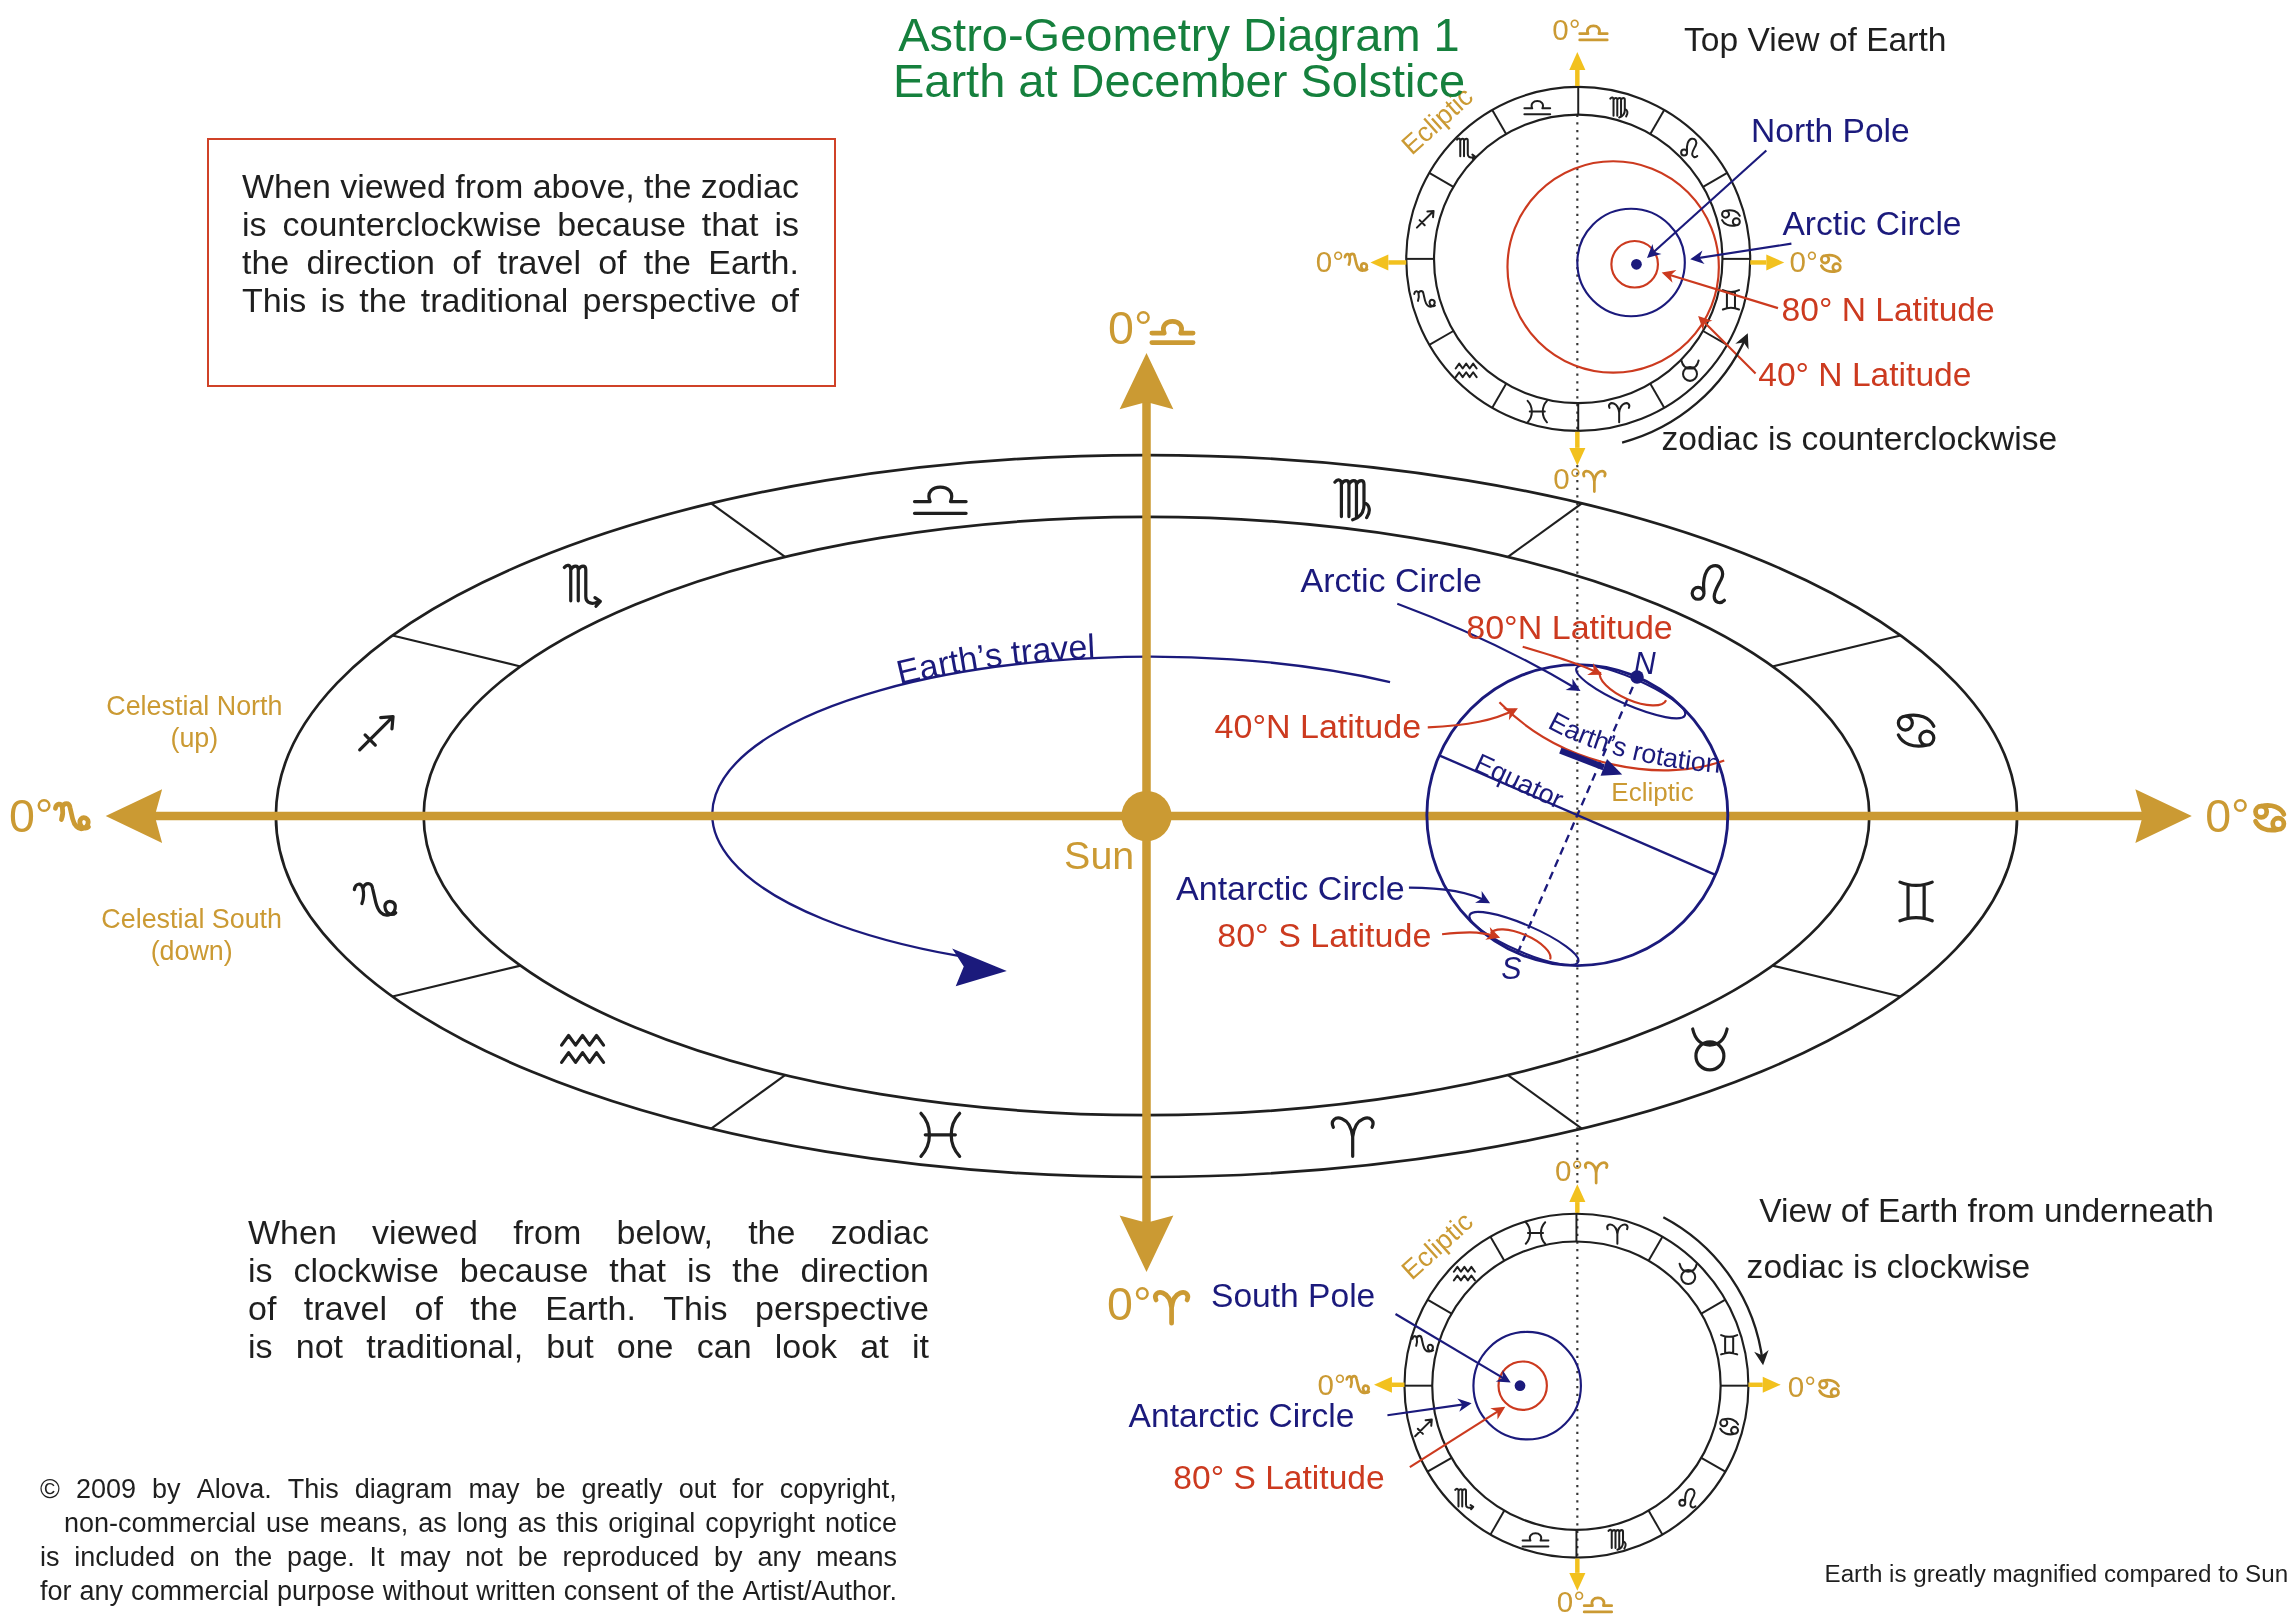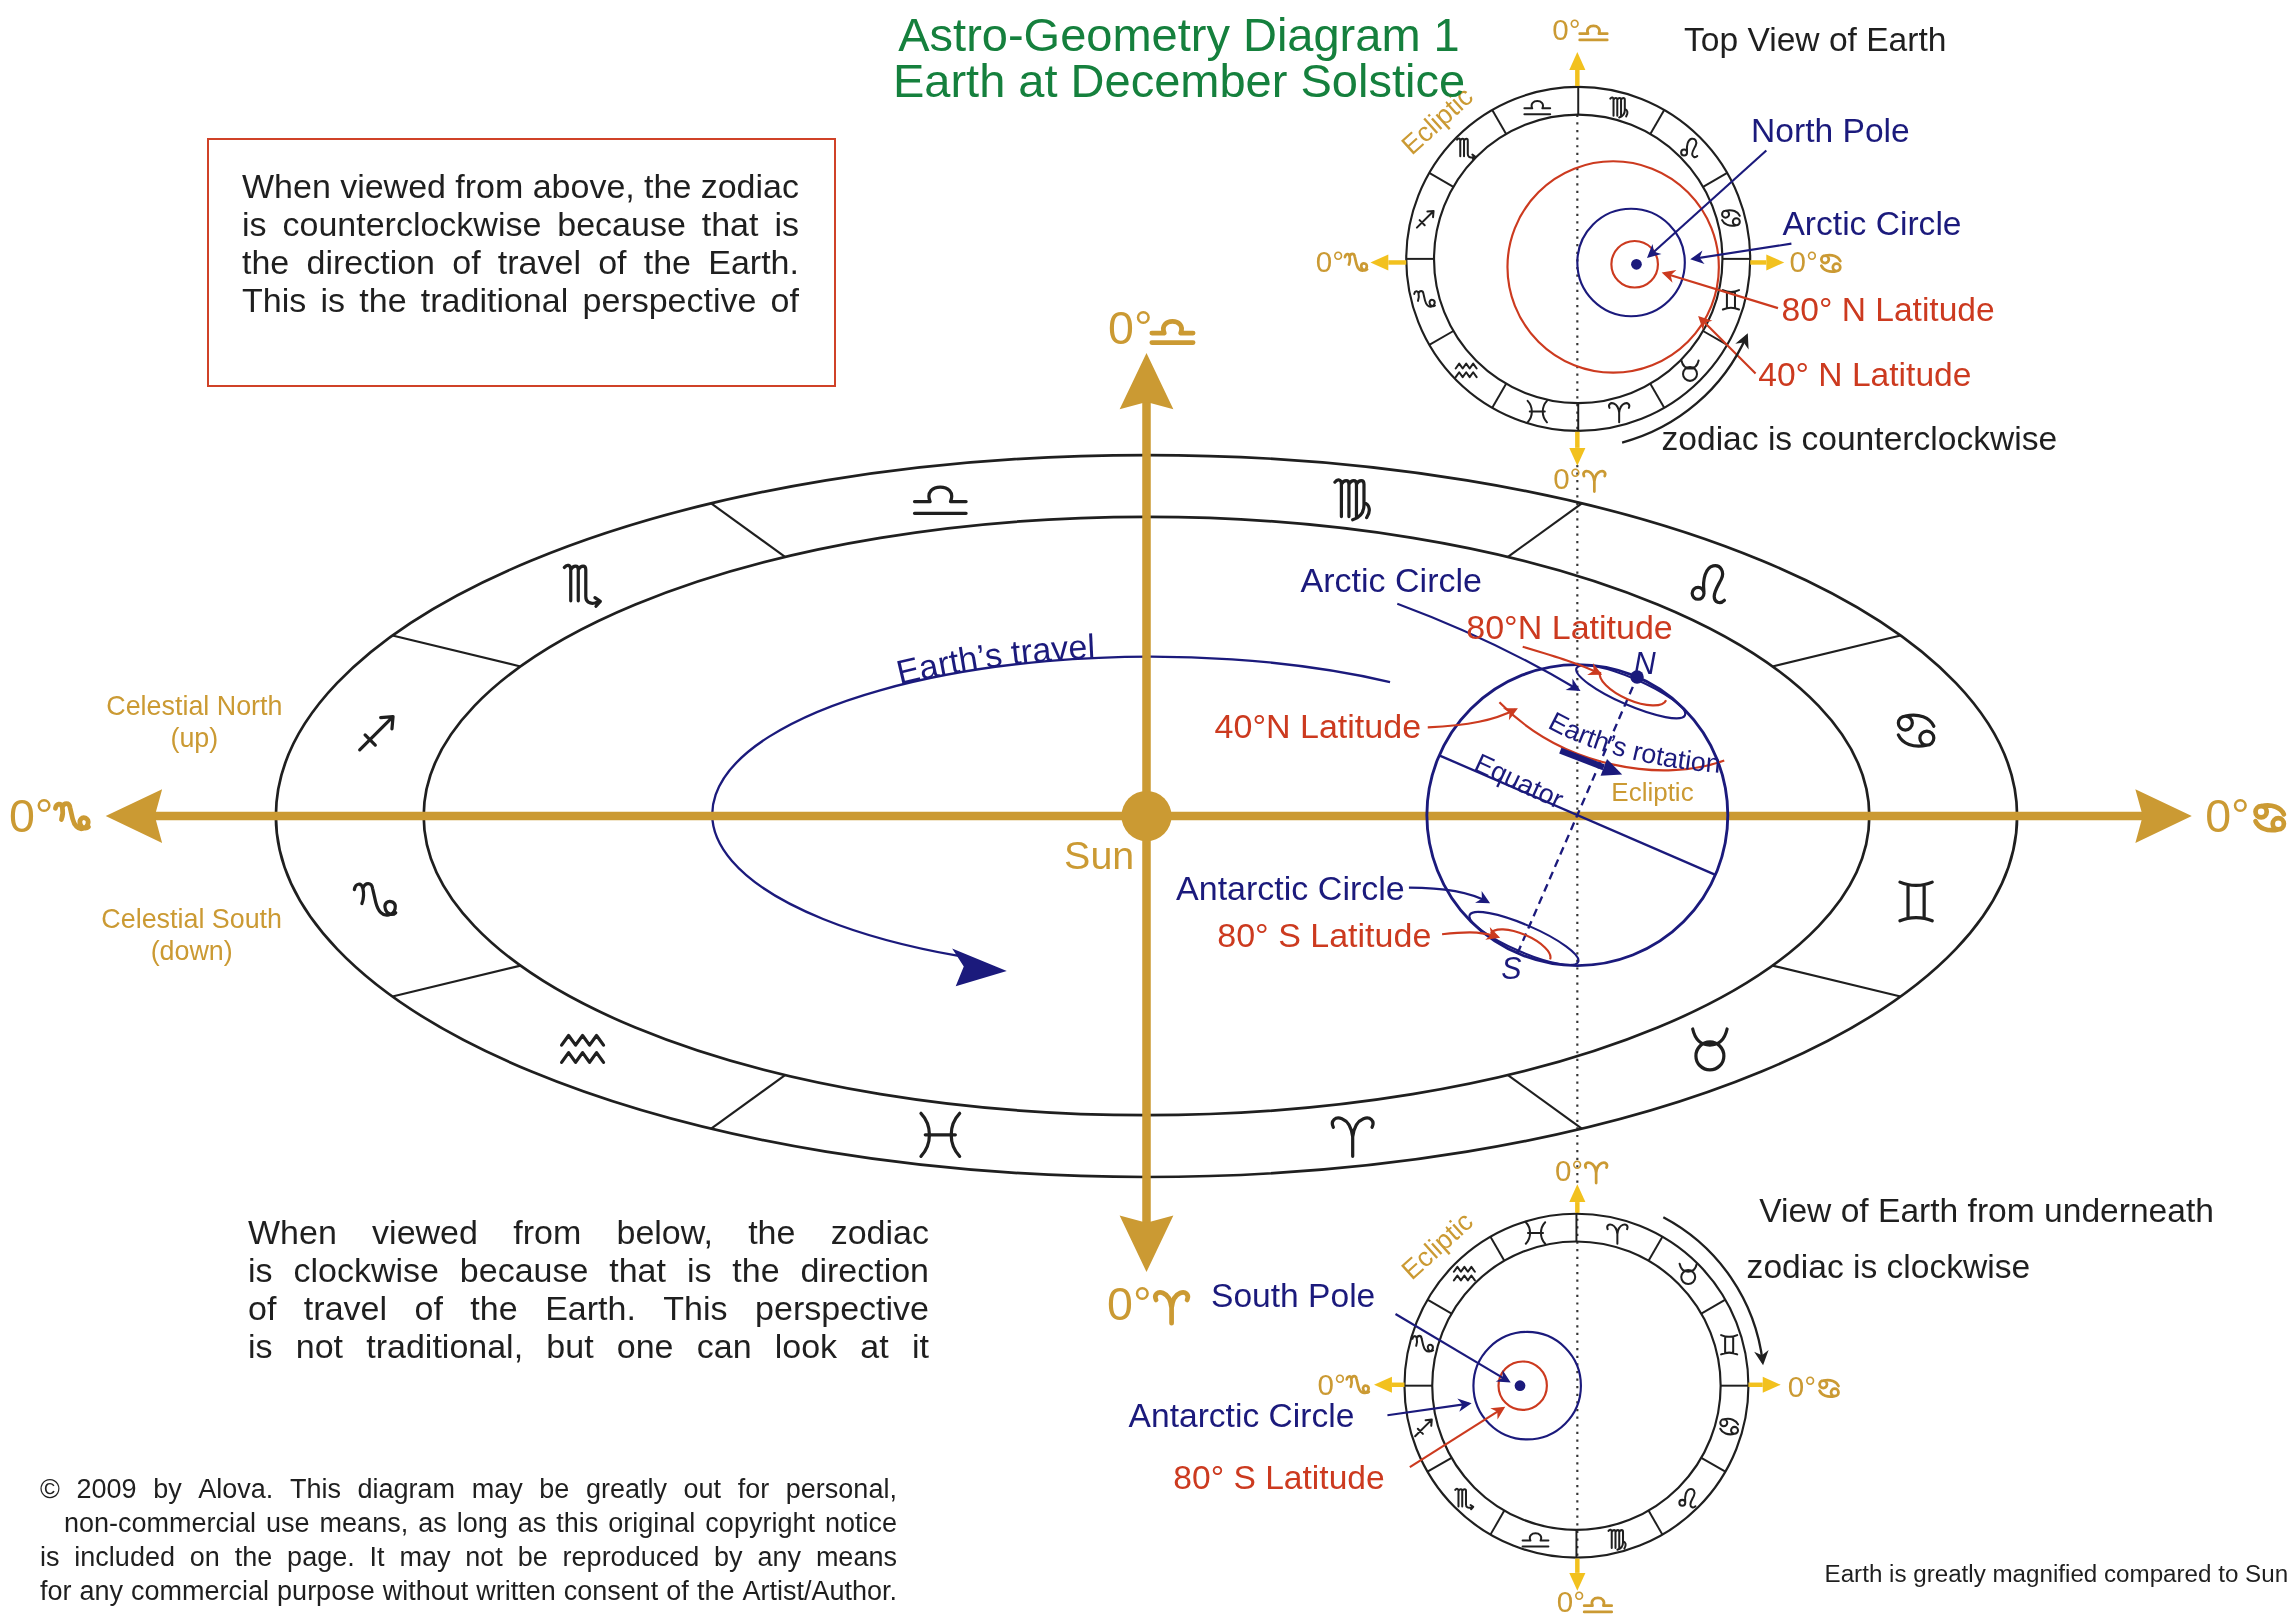--- a/index.html
+++ b/index.html
@@ -326,21 +326,21 @@
       <span>2009</span>
       <span>by</span>
       <span>Alova.</span>
       <span>This</span>
       <span>diagram</span>
       <span>may</span>
       <span>be</span>
       <span>greatly</span>
       <span>out</span>
       <span>for</span>
-      <span>personal,</span>
+      <span>copyright,</span>
     </div>
 <div style="display:flex;justify-content:space-between;margin-left:24px;">
       <span>non-commercial</span>
       <span>use</span>
       <span>means,</span>
       <span>as</span>
       <span>long</span>
       <span>as</span>
       <span>this</span>
       <span>original</span>

